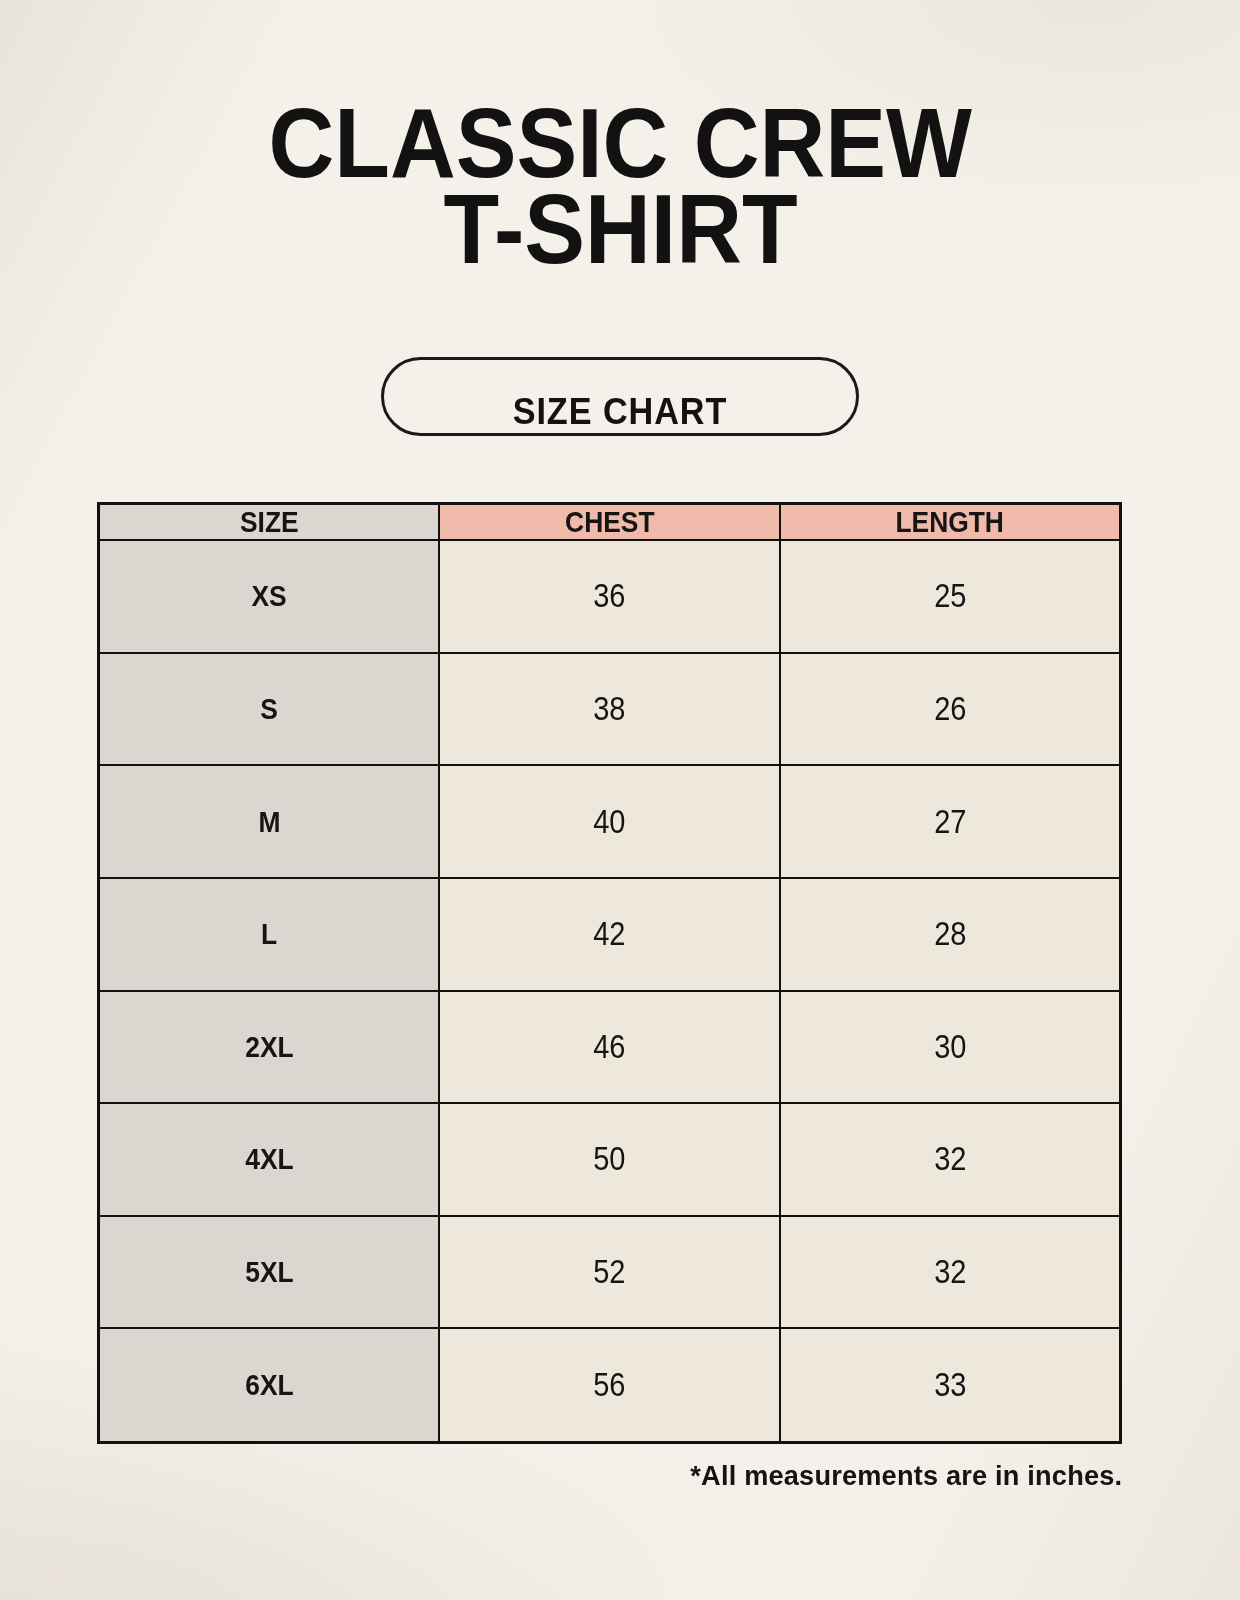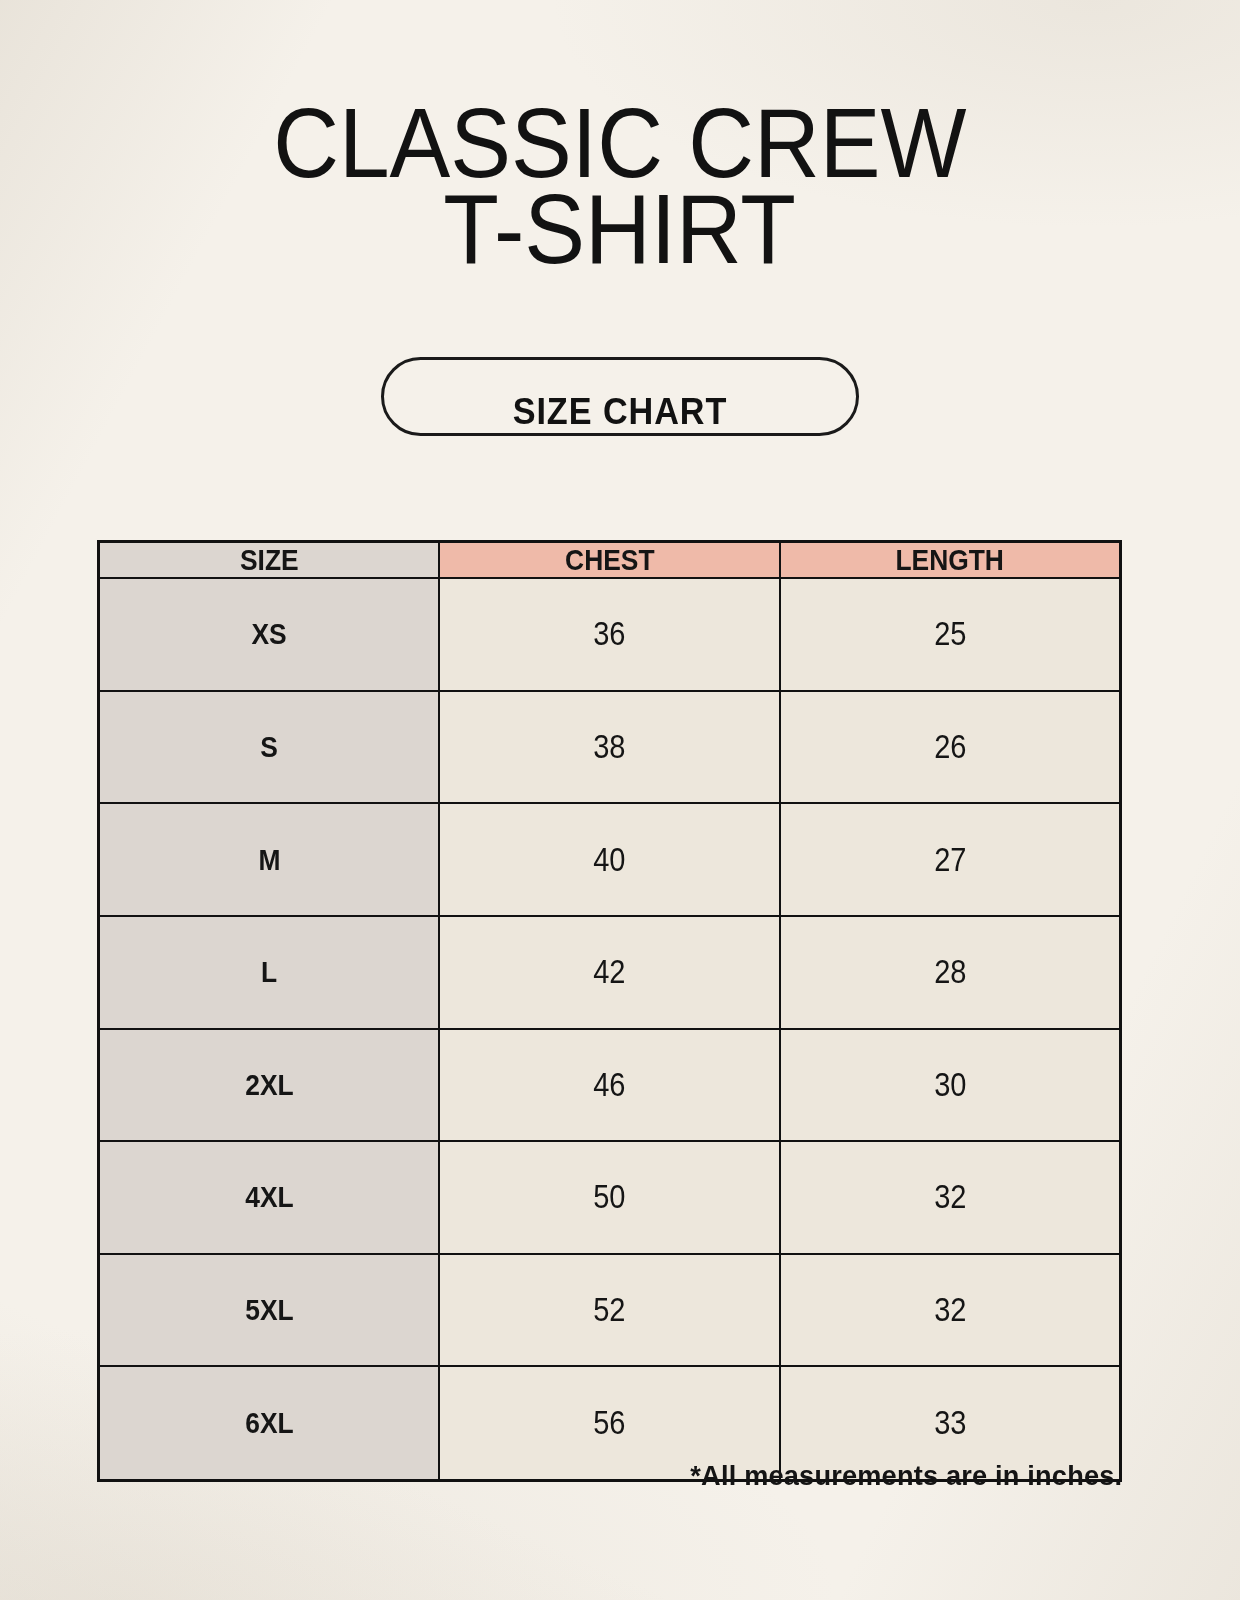--- a/index.html
+++ b/index.html
@@ -43,21 +43,21 @@
     position: absolute;
     top: 100px;
     left: 0;
     width: 1240px;
     text-align: center;
     z-index: 1;
   }
   .title {
     font-size: 99px;
     line-height: 86px;
-    font-weight: normal;
+    font-weight: bold;
     letter-spacing: 0px;
     color: #121212;
   }
   .title .line { display: block; }
   .title .cn { transform: scaleX(0.92); }
 
   .badge {
     position: absolute;
     top: 357px;
     left: 50%;
@@ -74,21 +74,21 @@
     font-weight: bold;
     letter-spacing: 1px;
     color: #121212;
     cursor: pointer;
     z-index: 1;
   }
   .badge .cn { transform: scaleX(0.95); }
 
   .table-wrap {
     position: absolute;
-    top: 540px;
+    top: 502px;
     left: 97px;
     width: 1025px;
     z-index: 1;
   }
 
   table.size-chart {
     width: 1025px;
     height: 942px;
     border-collapse: collapse;
     table-layout: fixed;

